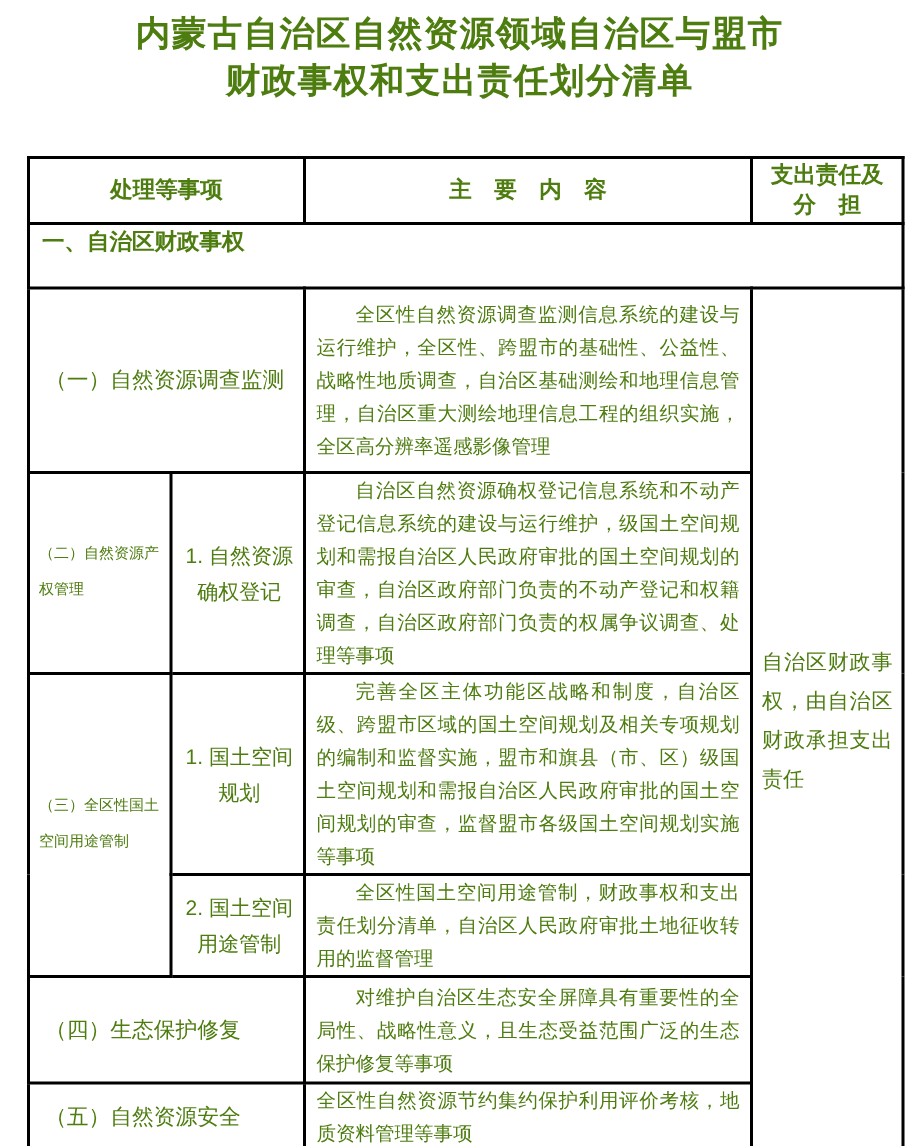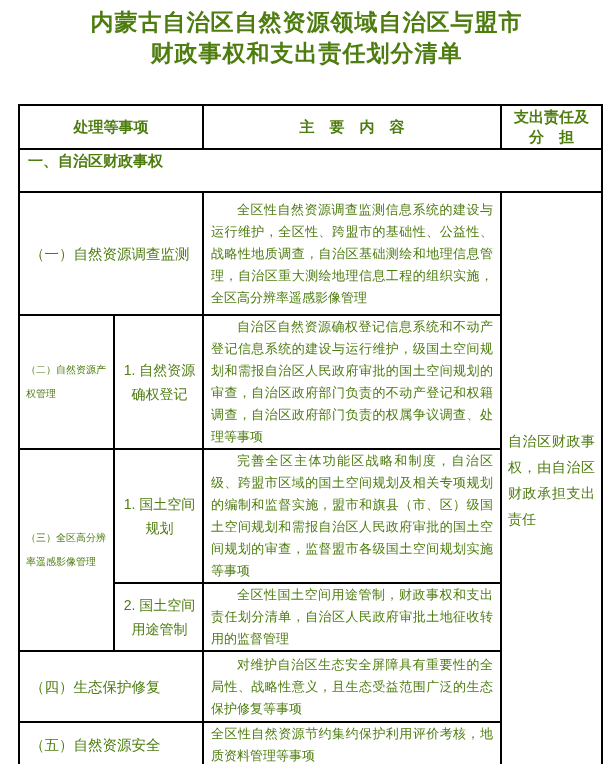--- a/index.html
+++ b/index.html
@@ -70,21 +70,21 @@
         <td rowspan="6" class="c-note">自治区财政事权，由自治区财政承担支出责任</td>
       </tr>
 
       <tr style="height:131px">
         <td class="c-label">（二）自然资源产权管理</td>
         <td class="c-sub">1. 自然资源确权登记</td>
         <td class="c-content">自治区自然资源确权登记信息系统和不动产登记信息系统的建设与运行维护，级国土空间规划和需报自治区人民政府审批的国土空间规划的审查，自治区政府部门负责的不动产登记和权籍调查，自治区政府部门负责的权属争议调查、处理等事项</td>
       </tr>
 
       <tr style="height:132px">
-        <td rowspan="2" class="c-label">（三）全区高分辨率遥感影像管理</td>
+        <td rowspan="2" class="c-label">（三）全区性国土空间用途管制</td>
         <td class="c-sub">1. 国土空间规划</td>
         <td class="c-content">完善全区主体功能区战略和制度，自治区级、跨盟市区域的国土空间规划及相关专项规划的编制和监督实施，盟市和旗县（市、区）级国土空间规划和需报自治区人民政府审批的国土空间规划的审查，监督盟市各级国土空间规划实施等事项</td>
       </tr>
 
       <tr style="height:68px">
         <td class="c-sub">2. 国土空间用途管制</td>
         <td class="c-content">全区性国土空间用途管制，财政事权和支出责任划分清单，自治区人民政府审批土地征收转用的监督管理</td>
       </tr>
 
       <tr style="height:71px">

